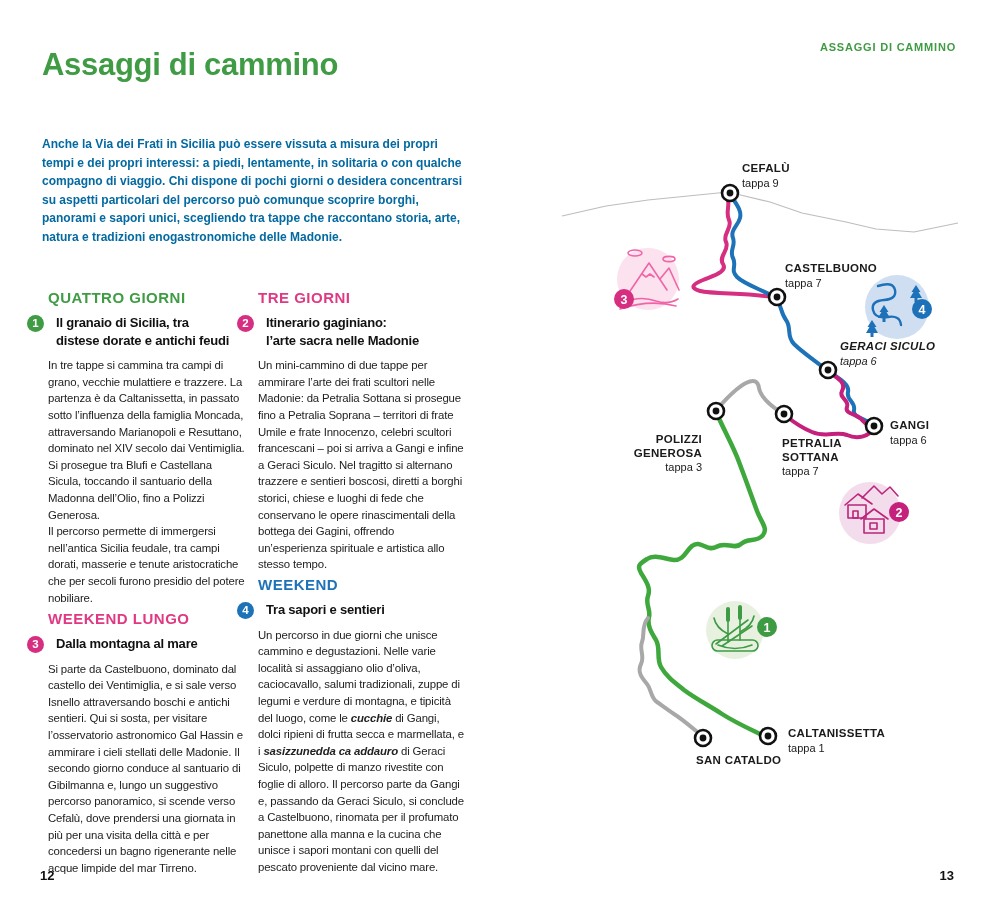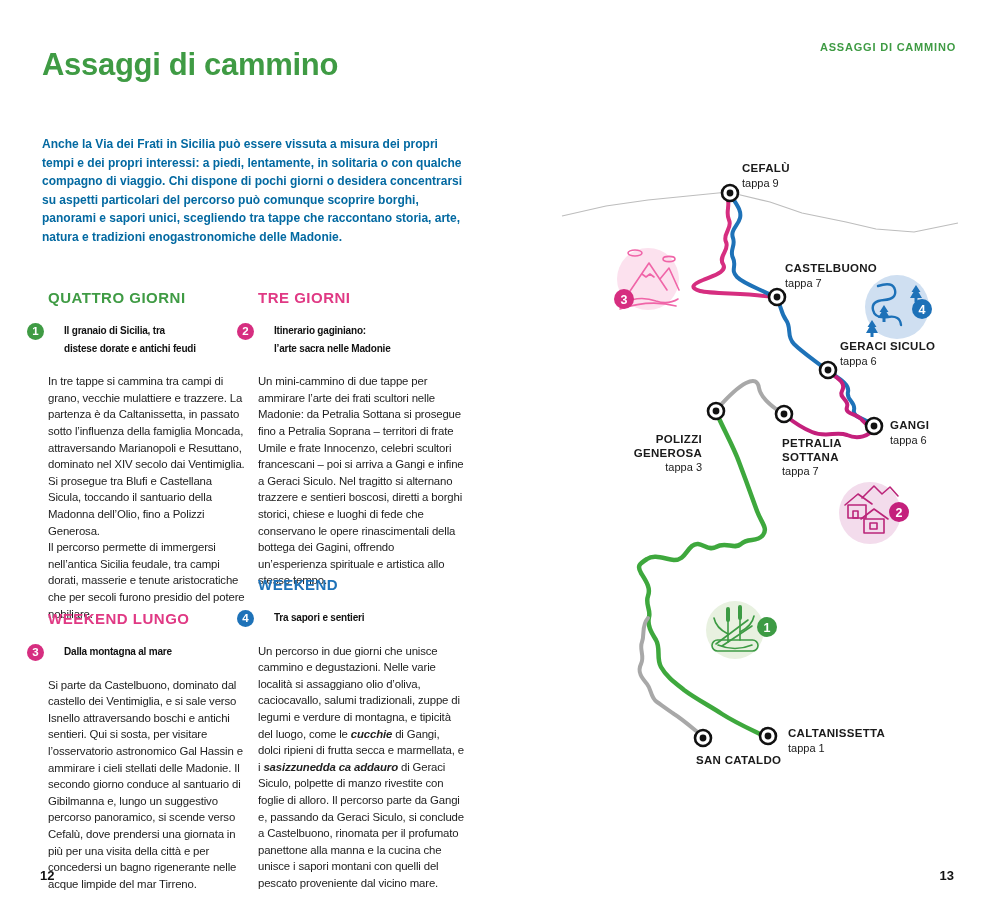--- a/index.html
+++ b/index.html
@@ -26,21 +26,21 @@
   .kicker.blue{color:#1e72b8;}
   .sec-head{position:relative;}
   .numcircle{
     position:absolute;left:-21px;top:1px;width:17px;height:17px;border-radius:50%;
     color:#fff;font-size:11.5px;font-weight:bold;text-align:center;line-height:17px;
   }
   .numcircle.green-bg{background:#3f9b44;}
   .numcircle.magenta-bg{background:#d62e80;}
   .numcircle.blue-bg{background:#1e72b8;}
   .sec-title{
-    margin:16px;font-size:10px;font-weight:bold;line-height:17.6px;
+    margin:8px;font-size:13px;font-weight:bold;line-height:17.6px;
     letter-spacing:-0.2px;white-space:pre-line;color:#111;
   }
   .sec-body{
     margin-top:4px;font-size:11.4px;line-height:16.6px;letter-spacing:-0.15px;
     color:#222;white-space:pre-line;
   }
   .sec-body i{font-style:italic;font-weight:bold;}
   .map-label{position:absolute;font-size:11.5px;font-weight:bold;letter-spacing:0.3px;white-space:nowrap;}
   .map-label .stop-name{line-height:13.5px;}
   .map-label .stop-tappa{font-weight:normal;font-size:11px;letter-spacing:0;line-height:13px;margin-top:1px;}
@@ -214,21 +214,21 @@
 </svg>
 
 <div class="map-label" style="left:742px;top:162px;">
   <div class="stop-name">CEFALÙ</div>
   <div class="stop-tappa">tappa 9</div>
 </div>
 <div class="map-label" style="left:785px;top:262px;">
   <div class="stop-name">CASTELBUONO</div>
   <div class="stop-tappa">tappa 7</div>
 </div>
-<div class="map-label" style="left:840px;top:340px;">
+<div class="map-label" style="left:840px;top:340px;font-style:italic;">
   <div class="stop-name">GERACI SICULO</div>
   <div class="stop-tappa">tappa 6</div>
 </div>
 <div class="map-label" style="left:890px;top:419px;">
   <div class="stop-name">GANGI</div>
   <div class="stop-tappa">tappa 6</div>
 </div>
 <div class="map-label wrap align-right" style="left:612px;top:391px;width:90px;margin-top:42px;">
   <div class="stop-name">POLIZZI GENEROSA</div>
   <div class="stop-tappa">tappa 3</div>

